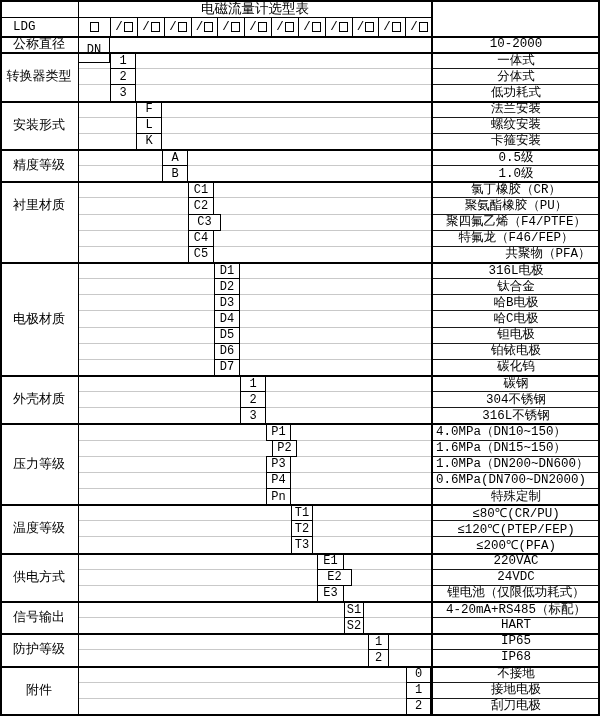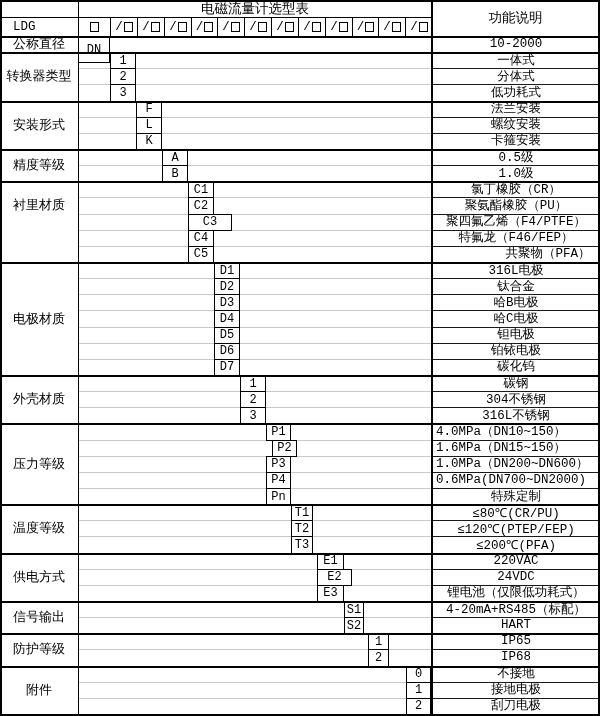--- a/index.html
+++ b/index.html
@@ -32,21 +32,20 @@
   .hline{z-index:4;}
   .hline.faint{background:#c9c9c9;z-index:1;}
   .hline.sep{background:#1a1a1a;z-index:1;}
   .vline{z-index:5;}
 </style>
 </head>
 <body>
 
 <div id="sheet">
   <div class="cell hdr-title">电磁流量计选型表</div>
-  <div class="cell hdr-func">功能说明</div>
   <div class="cell hdr-model">LDG</div>
   <div class="codebox hdr-box">
     <span class="sq"></span>
   </div>
   <div id="slash-cells">
       <div class="codebox" style="left: 110px; top: 17px; width: 28px; height: 20px;">
         <span class="slash">/</span>
         <span class="sq"></span>
       </div>
       <div class="codebox" style="left: 137px; top: 17px; width: 28px; height: 20px;">
@@ -133,21 +132,21 @@
       <div class="hline" style="left: 0px; top: 149px; width: 600px; height: 2px;"></div>
       <div class="section-label" style="top: 165px; height: 80.7143px;">衬里材质</div>
       <div class="codebox" style="left: 188px; top: 181.286px; width: 26px; height: 17.1429px;">C1</div>
       <div class="desc" style="top: 181.286px; height: 16.1429px;">氯丁橡胶（CR）</div>
       <div class="hline faint" style="left: 78px; top: 197.429px; width: 354px; height: 1px;"></div>
       <div class="hline sep" style="left: 432px; top: 197.429px; width: 168px; height: 1px;"></div>
       <div class="codebox" style="left: 188px; top: 197.429px; width: 26px; height: 17.1429px;">C2</div>
       <div class="desc" style="top: 197.429px; height: 16.1429px;">聚氨酯橡胶（PU）</div>
       <div class="hline faint" style="left: 78px; top: 213.571px; width: 354px; height: 1px;"></div>
       <div class="hline sep" style="left: 432px; top: 213.571px; width: 168px; height: 1px;"></div>
-      <div class="codebox" style="left: 188px; top: 213.571px; width: 44px; height: 17.1429px;">C3</div>
+      <div class="codebox" style="left: 188px; top: 213.571px; width: 33px; height: 17.1429px;">C3</div>
       <div class="desc" style="top: 213.571px; height: 16.1429px;">聚四氟乙烯（F4/PTFE）</div>
       <div class="hline faint" style="left: 78px; top: 229.714px; width: 354px; height: 1px;"></div>
       <div class="hline sep" style="left: 432px; top: 229.714px; width: 168px; height: 1px;"></div>
       <div class="codebox" style="left: 188px; top: 229.714px; width: 26px; height: 17.1429px;">C4</div>
       <div class="desc" style="top: 229.714px; height: 16.1429px;">特氟龙（F46/FEP）</div>
       <div class="hline faint" style="left: 78px; top: 245.857px; width: 354px; height: 1px;"></div>
       <div class="hline sep" style="left: 432px; top: 245.857px; width: 168px; height: 1px;"></div>
       <div class="codebox" style="left: 188px; top: 245.857px; width: 26px; height: 17.1429px;">C5</div>
       <div class="desc" style="top: 245.857px; height: 16.1429px; margin-left: 32px;">共聚物（PFA）</div>
       <div class="hline" style="left: 0px; top: 181.286px; width: 600px; height: 2px;"></div>

